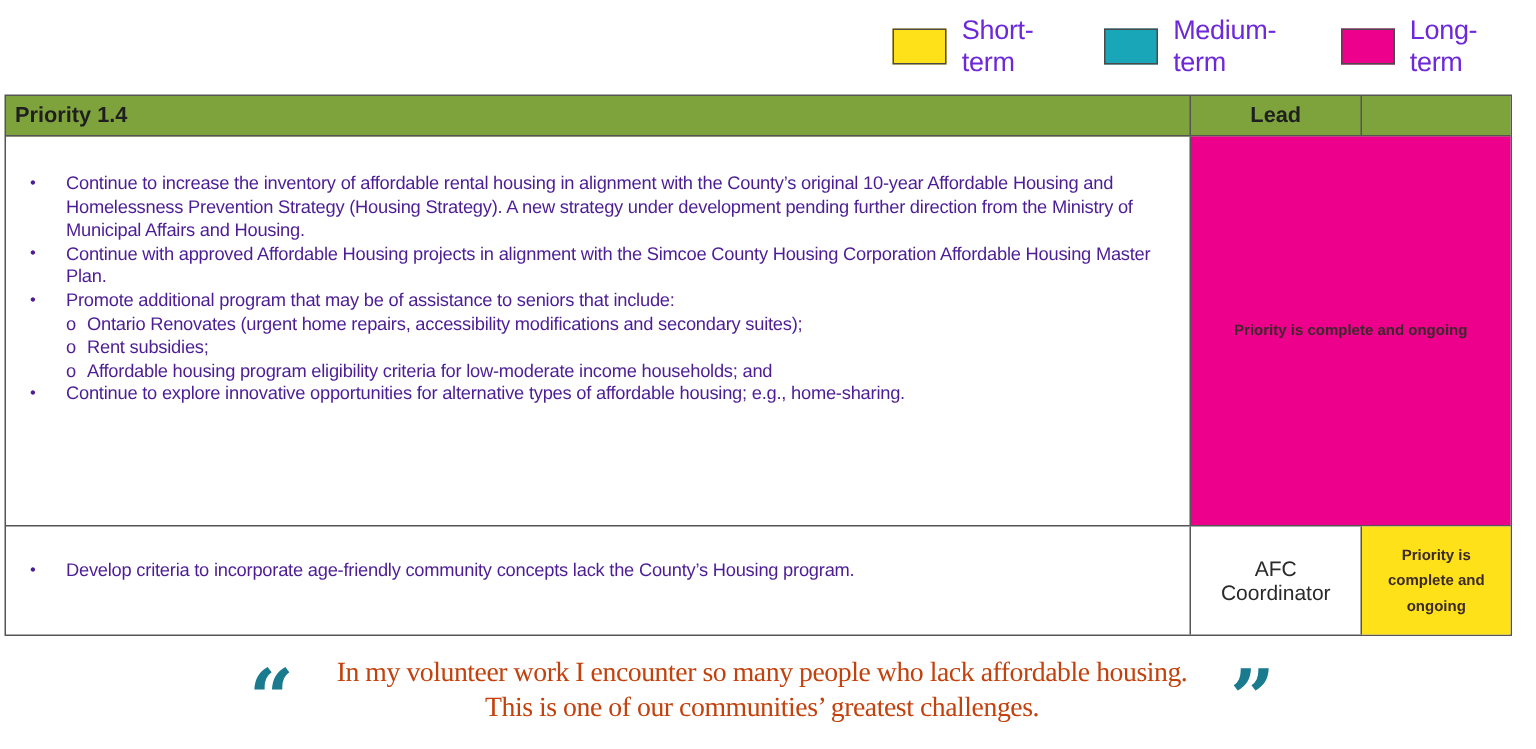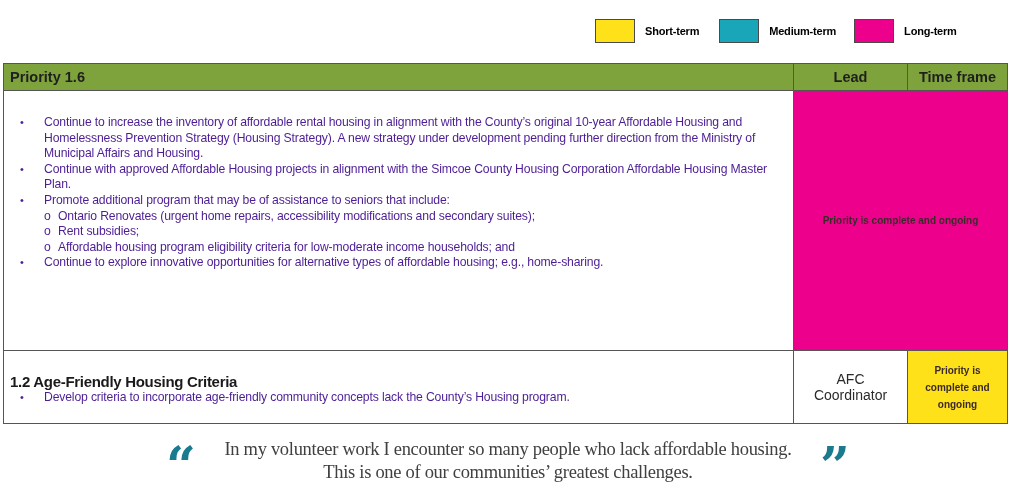--- a/index.html
+++ b/index.html
@@ -2,21 +2,21 @@
 <html><head>
   <meta charset="utf-8">
   <style>
     html, body { margin: 0; padding: 0; background: #ffffff; }
     body { width: 1024px; height: 499px; position: relative; overflow: hidden;
            font-family: "Liberation Sans", "DejaVu Sans", sans-serif; color: #231f20; }
 
     .legend { position: absolute; top: 17px; left: 595px; display: flex; align-items: center; height: 27px; }
     .legend-item { display: flex; align-items: center; margin-right: 12px; }
     .legend-swatch { width: 40px; height: 24px; border: 1.5px solid #4a4a4a; box-sizing: border-box; margin-right: 10px; }
-    .legend-label { font-weight: bold; font-size: 11px; color: #000000; letter-spacing: -0.2px; }
+    .legend-label { font-weight: normal; font-size: 18px; color: #6d28d9; letter-spacing: -0.2px; }
 
     .table { position: absolute; left: 3px; top: 63px; width: 1005px; border: 1.5px solid #555; box-sizing: border-box; }
     .row { display: flex; border-bottom: 1.5px solid #555; box-sizing: border-box; }
     .row:last-child { border-bottom: none; }
     .cell { box-sizing: border-box; }
     .c-main { width: 790px; border-right: 1.5px solid #555; }
     .c-lead { width: 114px; border-right: 1.5px solid #555; }
     .c-time { flex: 1; }
 
     .hdr { height: 27px; background: #7fa33c; }
@@ -41,21 +41,21 @@
                  font-size: 10px; font-weight: bold; line-height: 17px; color: #3a2a2a; }
     .r1 .c-time { background: #ec008c; }
     .r2 .c-time { background: #ffe11a; }
     .r2 .c-main.body { padding-top: 22px; }
 
     .quote { position: absolute; top: 436px; left: 0; width: 1024px; height: 56px; }
     .qmark { position: absolute; font-family: "DejaVu Serif", serif; font-weight: bold; font-size: 52px; color: #1a7a8e; line-height: 1; }
     .qmark.open { left: 166px; top: 4px; }
     .qmark.close { left: 820px; top: 4px; }
     .quote-text { position: absolute; left: 220px; width: 576px; top: 2px; text-align: center;
-                  font-family: "Liberation Serif", "DejaVu Serif", serif; font-size: 18.5px; line-height: 23px; color: #404040; letter-spacing: -0.3px; }
+                  font-family: "Liberation Serif", "DejaVu Serif", serif; font-size: 18.5px; line-height: 23px; color: #c2410c; letter-spacing: -0.3px; }
   </style>
 </head>
 <body>
 
 <div class="legend">
   <div class="legend-item">
     <div class="legend-swatch" style="background:#ffe11a"></div>
     <span class="legend-label">Short-term</span>
   </div>
   <div class="legend-item" style="margin-left:8px">
@@ -63,23 +63,22 @@
     <span class="legend-label">Medium-term</span>
   </div>
   <div class="legend-item" style="margin-left:6px">
     <div class="legend-swatch" style="background:#ec008c"></div>
     <span class="legend-label">Long-term</span>
   </div>
 </div>
 
 <div class="table">
   <div class="row hdr">
-    <div class="cell c-main">Priority 1.6</div>
+    <div class="cell c-main">Priority 1.4</div>
     <div class="cell c-lead">Lead</div>
-    <div class="cell c-time">Time frame</div>
   </div>
 
   <div class="row r1">
     <div class="cell c-main body">
       <ul class="blist">
         <li class="bullet">Continue to increase the inventory of affordable rental housing in alignment with the County’s original 10-year Affordable Housing and Homelessness Prevention Strategy (Housing Strategy). A new strategy under development pending further direction from the Ministry of Municipal Affairs and Housing.</li>
         <li class="bullet">Continue with approved Affordable Housing projects in alignment with the Simcoe County Housing Corporation Affordable Housing Master Plan.</li>
         <li class="bullet">Promote additional program that may be of assistance to seniors that include:</li>
         <li class="sub"><span class="o">o</span><span>Ontario Renovates (urgent home repairs, accessibility modifications and secondary suites);</span></li>
         <li class="sub"><span class="o">o</span><span>Rent subsidies;</span></li>
@@ -87,21 +86,20 @@
         <li class="bullet">Continue to explore innovative opportunities for alternative types of affordable housing; e.g., home-sharing.</li>
       </ul>
     </div>
     <div class="cell c-time">
       <div class="time-text">Priority is complete and ongoing</div>
     </div>
   </div>
 
   <div class="row r2">
     <div class="cell c-main body">
-      <div class="item-title">1.2 Age-Friendly Housing Criteria</div>
       <ul class="blist">
         <li class="bullet">Develop criteria to incorporate age-friendly community concepts lack the County’s Housing program.</li>
       </ul>
     </div>
     <div class="cell c-lead">
       <div class="lead-text" style="padding:0 18px">AFC Coordinator</div>
     </div>
     <div class="cell c-time">
       <div class="time-text" style="padding:0 6px">Priority is complete and ongoing</div>
     </div>

